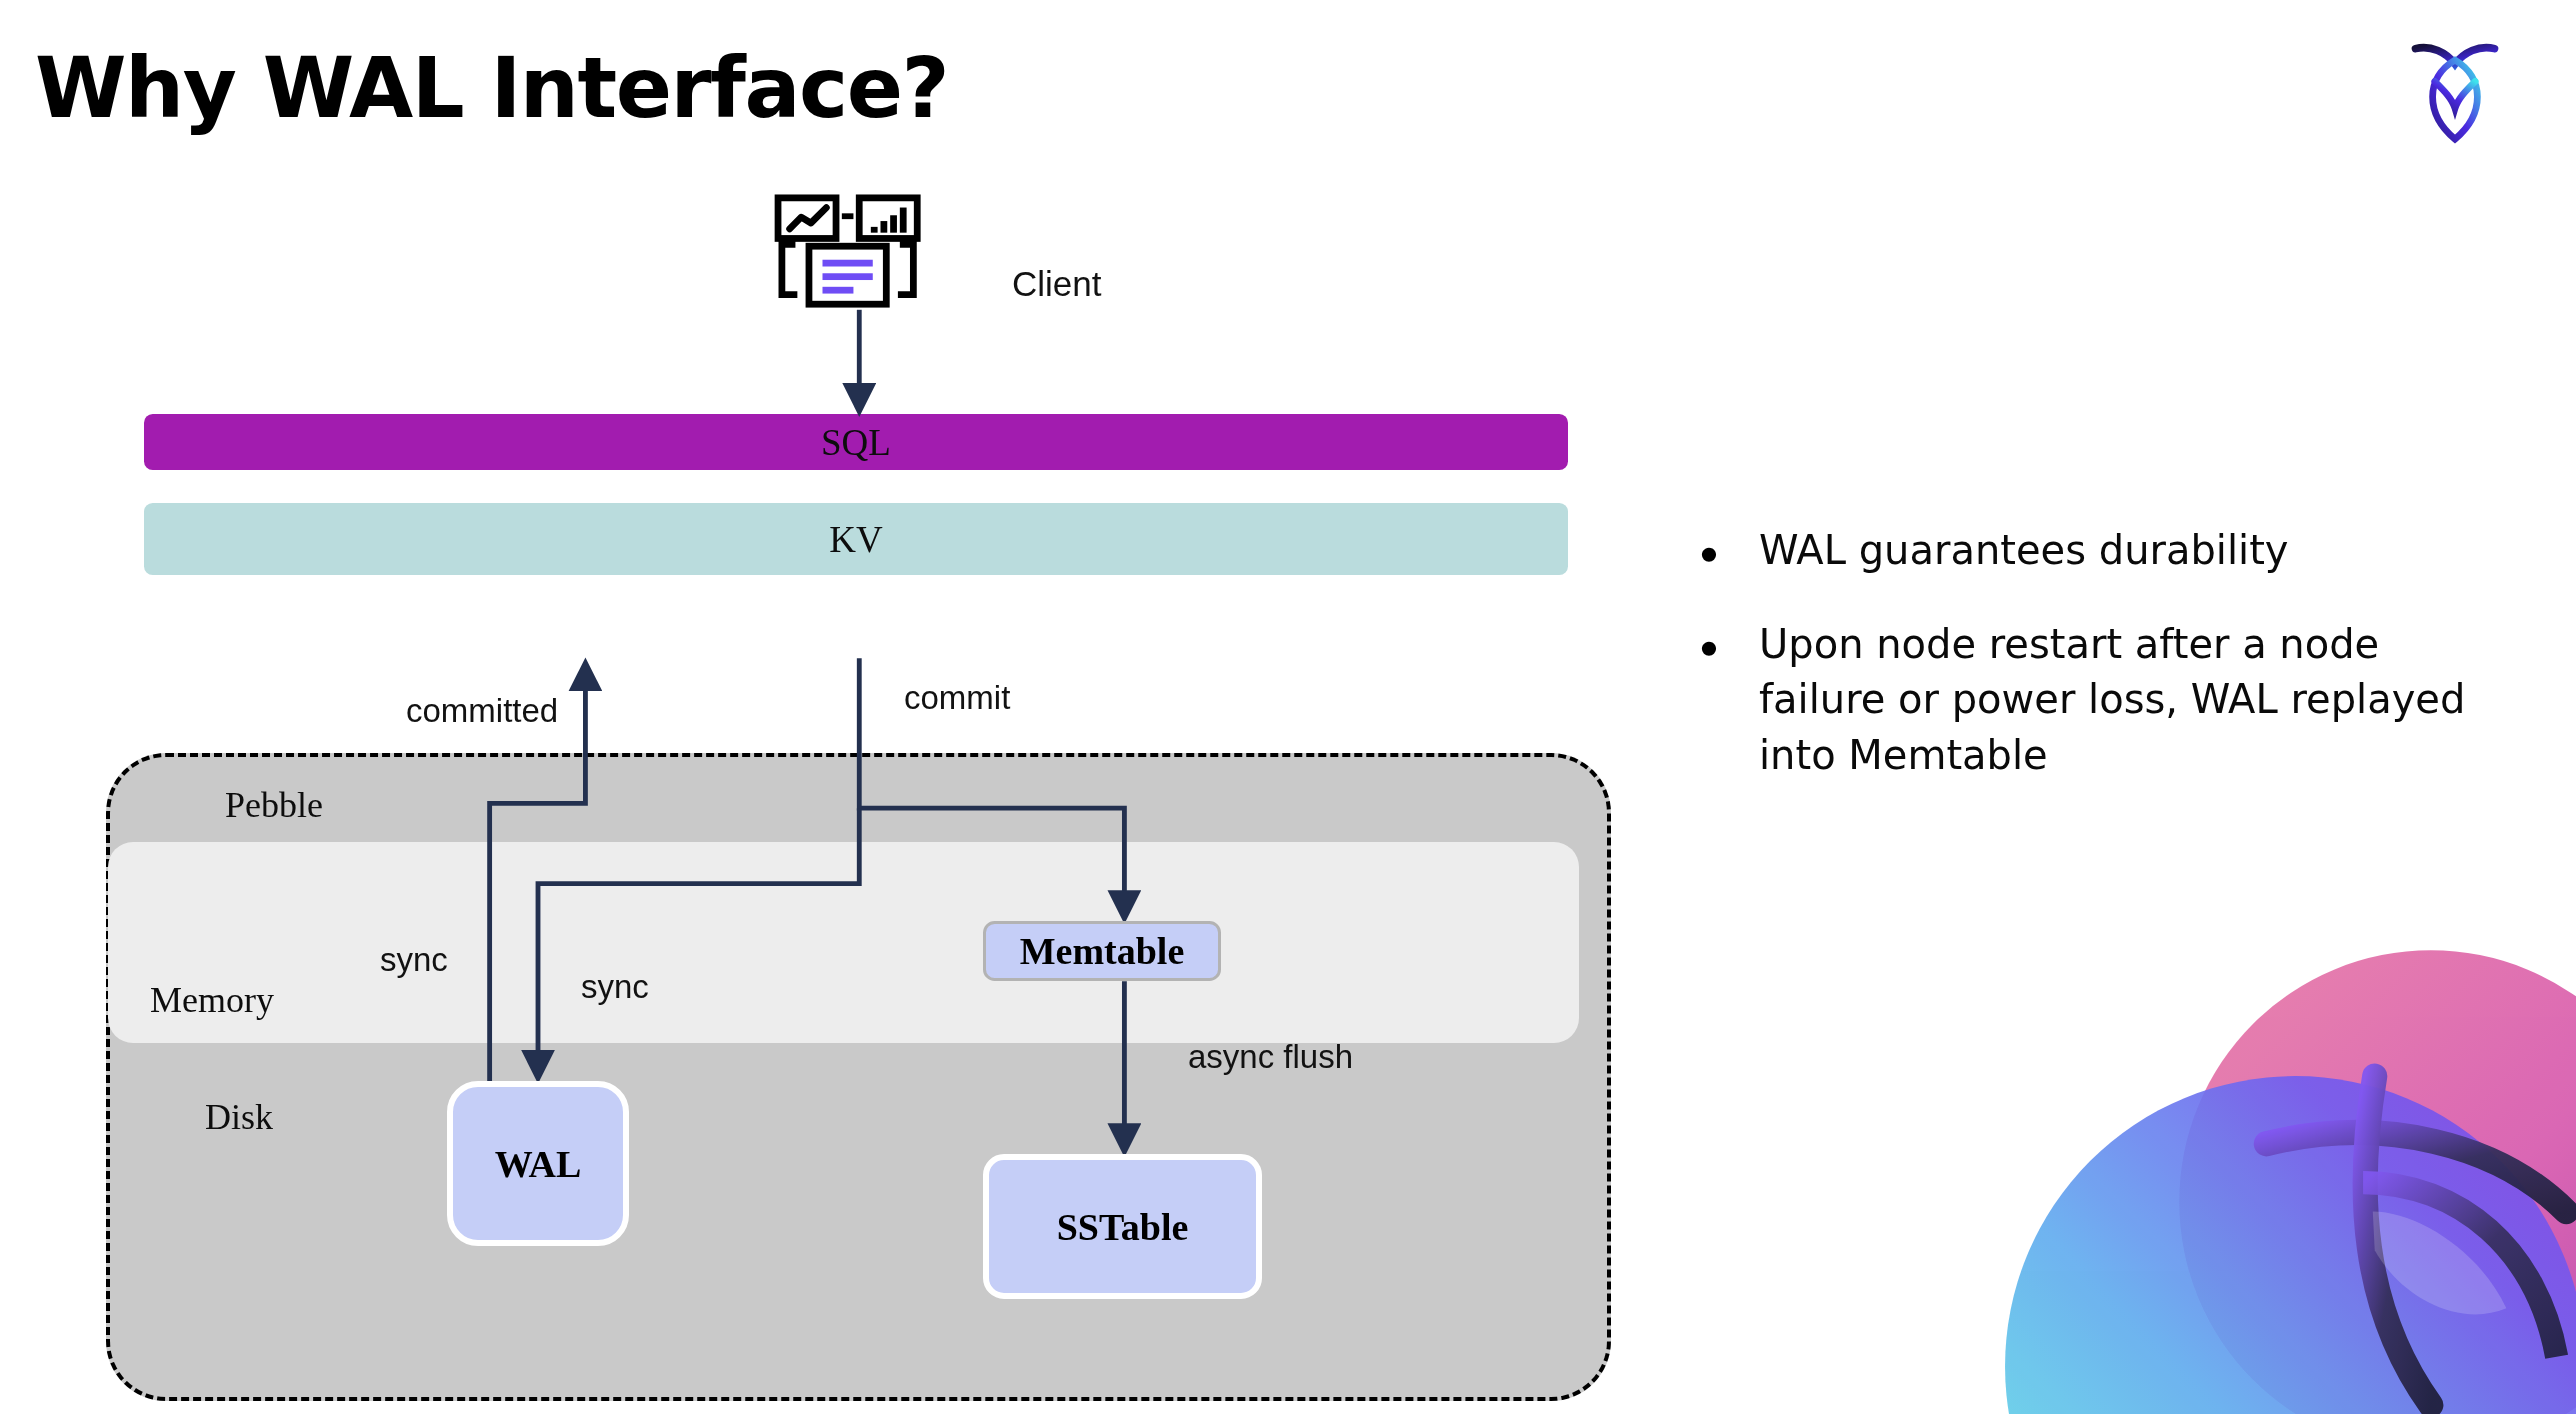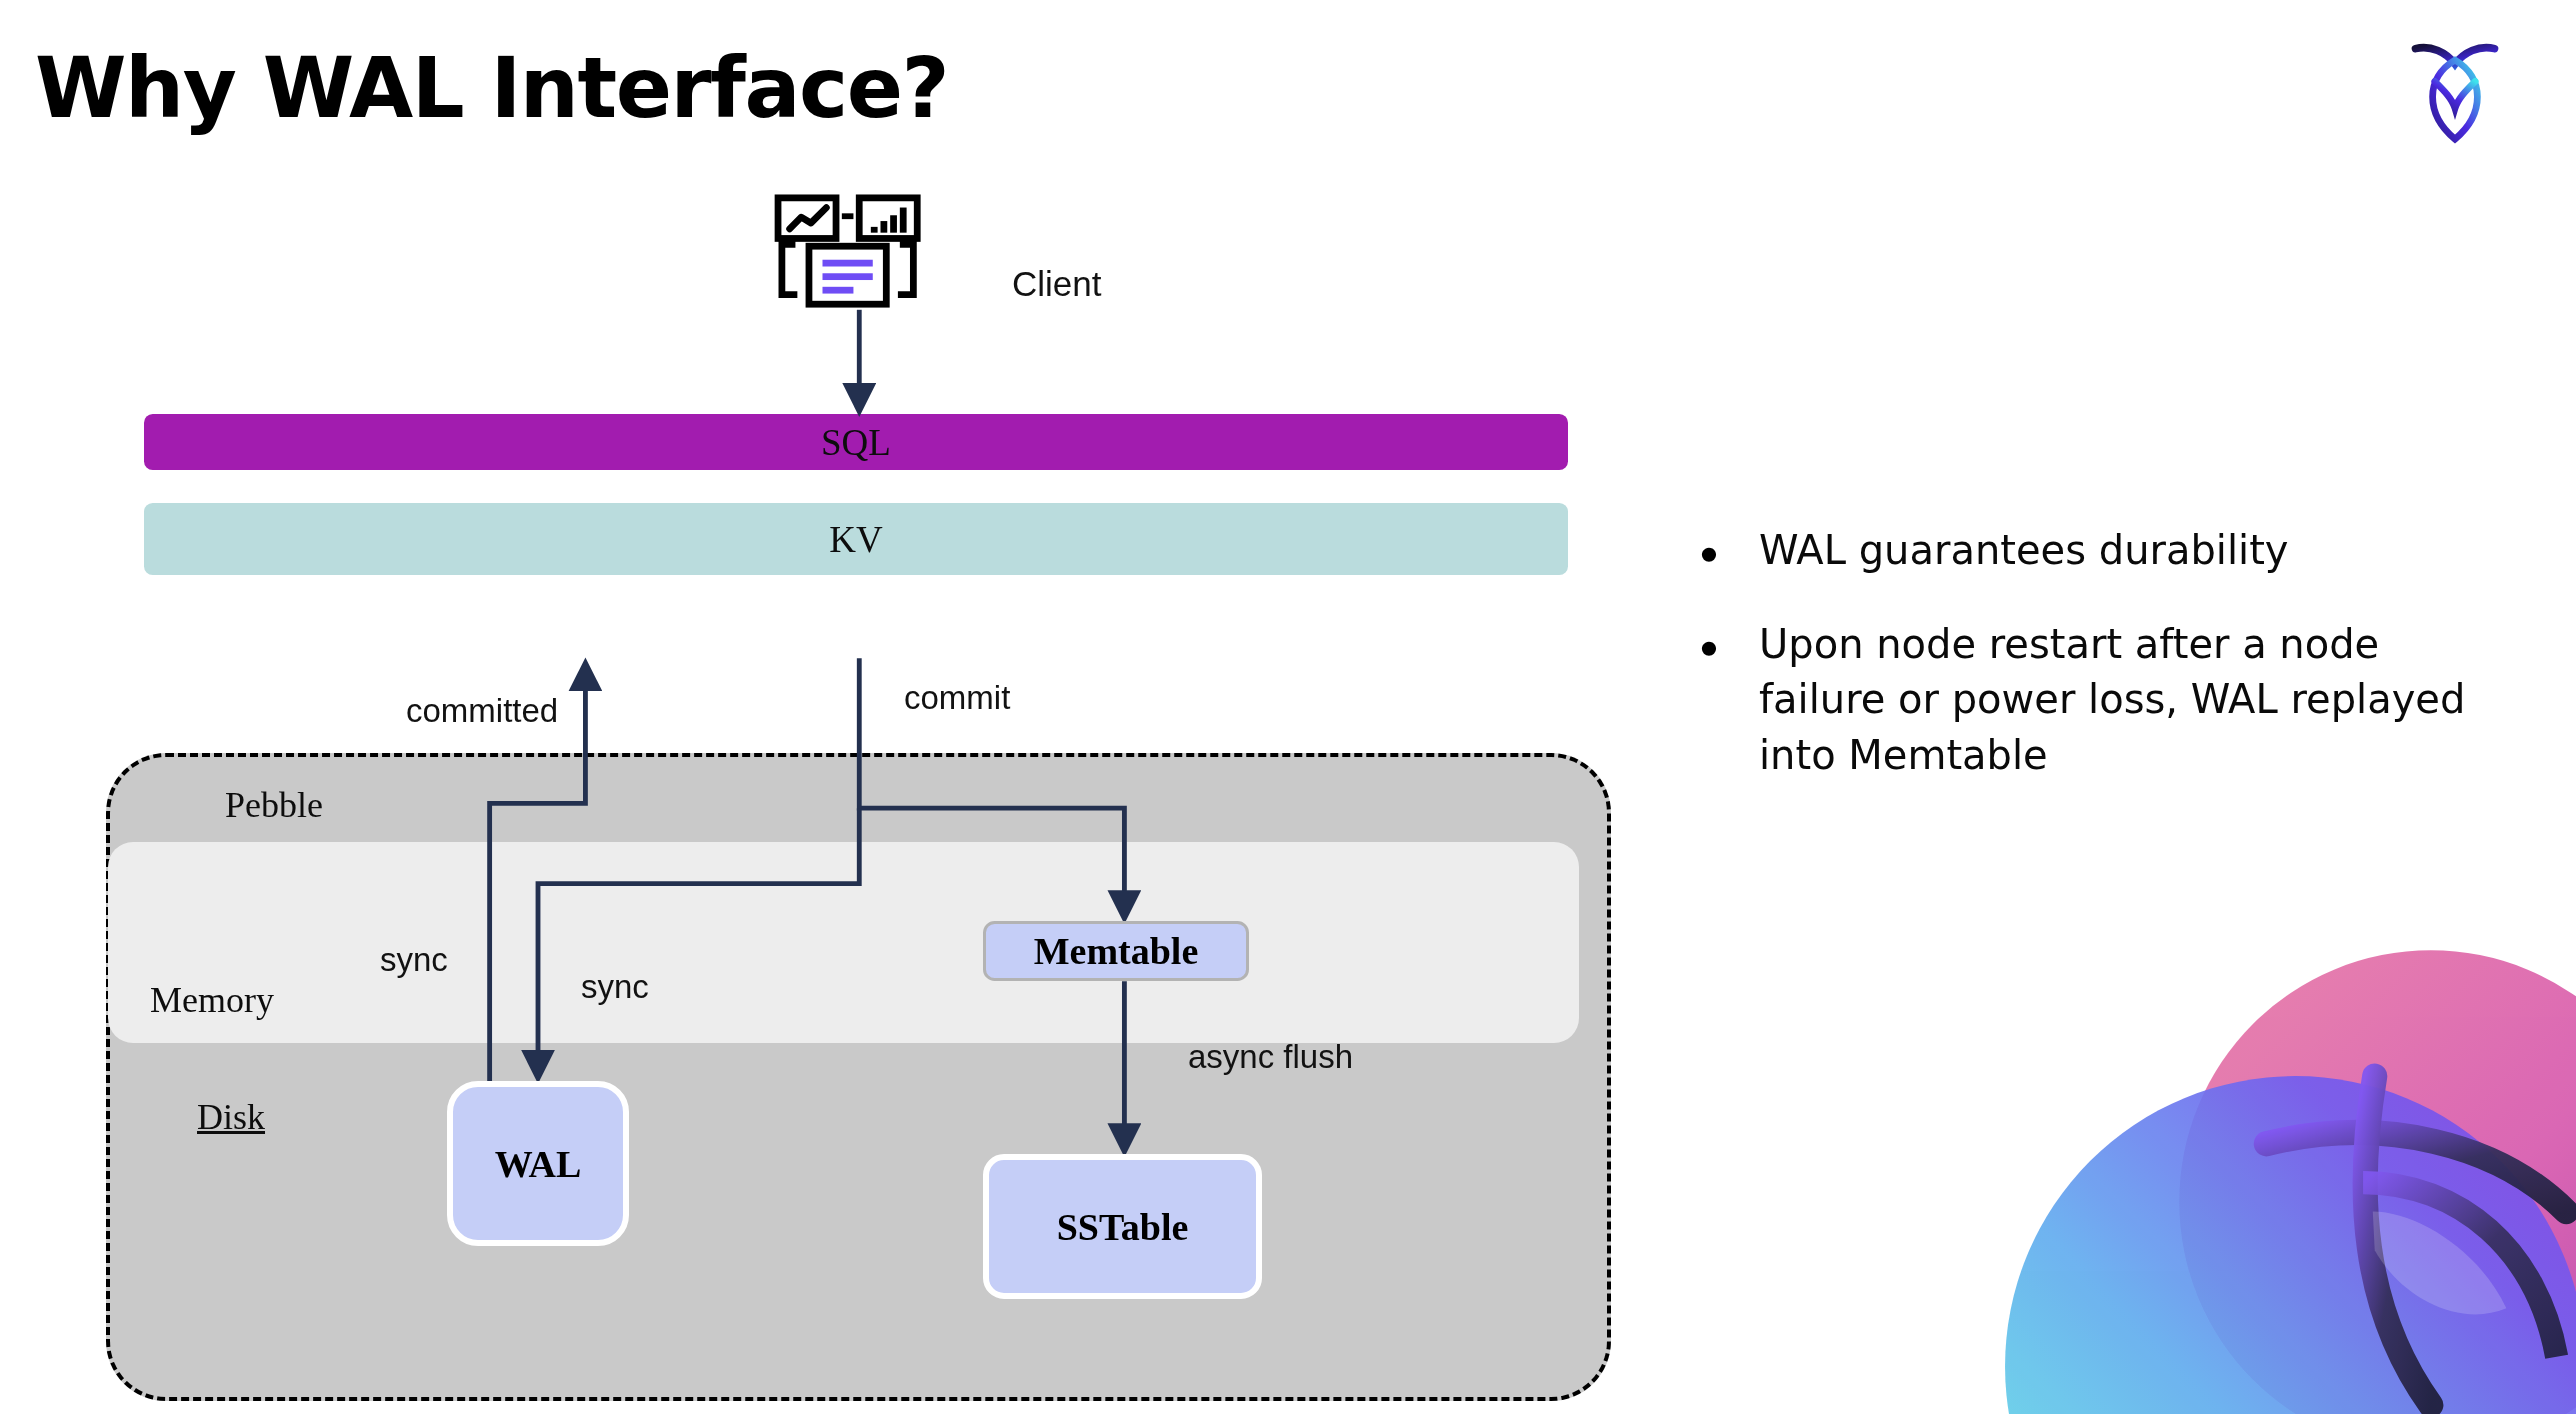--- a/index.html
+++ b/index.html
@@ -119,38 +119,38 @@
 
   .region-label {
     position: absolute;
     font-family: "Liberation Serif", serif;
     font-size: 36px;
     color: #0d0d0d;
     white-space: nowrap;
   }
   #label-pebble { left: 225px; top: 784px; }
   #label-memory { left: 150px; top: 979px; }
-  #label-disk   { left: 197px; top: 1096px; text-decoration: underline; }
+  #label-disk   { left: 205px; top: 1096px; }
 
   
   .node-box {
     position: absolute;
     background: #c5cef7;
     display: flex;
     align-items: center;
     justify-content: center;
     font-family: "Liberation Serif", serif;
     font-weight: 700;
     font-size: 38px;
     color: #000000;
     box-sizing: border-box;
   }
   #node-memtable {
     left: 983px; top: 921px;
-    width: 266px; height: 60px;
+    width: 238px; height: 60px;
     border: 3.9px solid #b3b3b3;
     border-radius: 11.6px;
   }
   #node-wal {
     left: 447px; top: 1081px;
     width: 182px; height: 165px;
     border: 6.8px solid #ffffff;
     border-radius: 31px;
   }
   #node-sstable {

